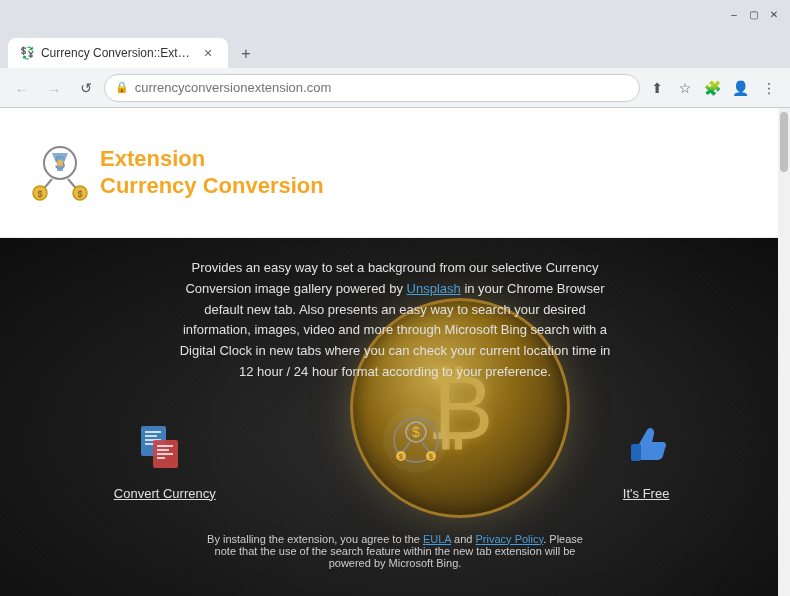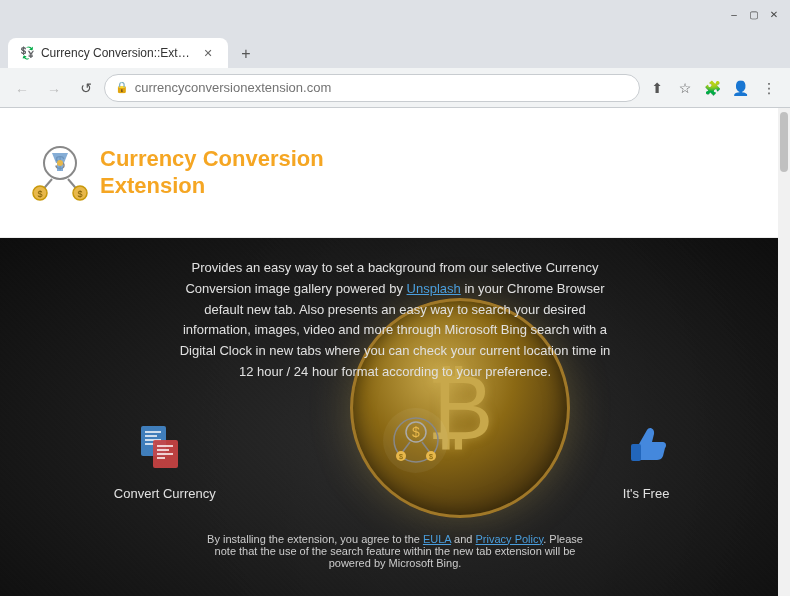--- a/index.html
+++ b/index.html
@@ -46,21 +46,21 @@
 
     
     .coin-visual { position: absolute; right: 220px; top: 60px; width: 220px; height: 220px; border-radius: 50%; background: radial-gradient(circle at 40% 35%, #c8a84b 0%, #8b6914 40%, #5a4210 70%, #3a2a08 100%); border: 3px solid #a07828; display: flex; align-items: center; justify-content: center; font-size: 80px; color: #c8a84b; box-shadow: 0 0 40px rgba(200,168,75,0.3), inset 0 0 20px rgba(0,0,0,0.5); }
 
     .description-text { color: #e0e0e0; font-size: 13px; line-height: 1.6; text-align: center; max-width: 480px; margin: 0 auto 15px; padding: 0 20px; position: relative; z-index: 2; }
     .description-text a { color: #4a9edd; text-decoration: underline; }
 
     .features-row { display: flex; justify-content: space-around; align-items: flex-start; padding: 20px 0; position: relative; z-index: 2; }
     .feature-item { display: flex; flex-direction: column; align-items: center; gap: 8px; max-width: 120px; }
     .feature-icon { width: 60px; height: 60px; display: flex; align-items: center; justify-content: center; }
-    .feature-label { color: #e0e0e0; font-size: 13px; text-align: left; line-height: 1.3; }
+    .feature-label { color: #e0e0e0; font-size: 13px; text-align: left; line-height: 1.3; text-decoration: underline; }
 
     .legal-text { color: #ccc; font-size: 11px; text-align: center; max-width: 380px; margin: 10px auto; position: relative; z-index: 2; }
     .legal-text a { color: #4a9edd; text-decoration: underline; }
 
     
     .scrollbar { position: absolute; right: 0; top: 0; bottom: 0; width: 12px; background: #f1f1f1; }
     .scrollbar-thumb { width: 8px; margin: 2px; background: #c0c0c0; border-radius: 4px; height: 60px; margin-top: 4px; }
 
     
     .extension-icon-large { width: 55px; height: 55px; background: rgba(255,255,255,0.1); border-radius: 50%; display: flex; align-items: center; justify-content: center; font-size: 24px; }
@@ -119,22 +119,22 @@
           <text x="10" y="54" text-anchor="middle" font-size="9" fill="#7a5a00">$</text>
           <line x1="38" y1="36" x2="50" y2="50" stroke="#888" stroke-width="2"></line>
           <circle cx="50" cy="50" r="7" fill="#e8b84b" stroke="#c8980a" stroke-width="1.5"></circle>
           <text x="50" y="54" text-anchor="middle" font-size="9" fill="#7a5a00">$</text>
 
           <polygon points="22,10 38,10 34,20 26,20" fill="#6699cc" opacity="0.8"></polygon>
           <rect x="27" y="20" width="6" height="8" fill="#6699cc" opacity="0.8"></rect>
           <circle cx="30" cy="20" r="3" fill="#e8b84b"></circle>
         </svg>
         <div class="logo-text">
+          <div>Extension</div>
           <div>Currency Conversion</div>
-          <div>Extension</div>
         </div>
       </div>
     </div>
 
     <div class="main-content">
       <div class="bg-overlay"></div>
 
       <div class="coin-visual">
         <span style="font-size:90px; color:#c8a84b; text-shadow: 0 0 10px rgba(200,168,75,0.5);">₿</span>
       </div>

